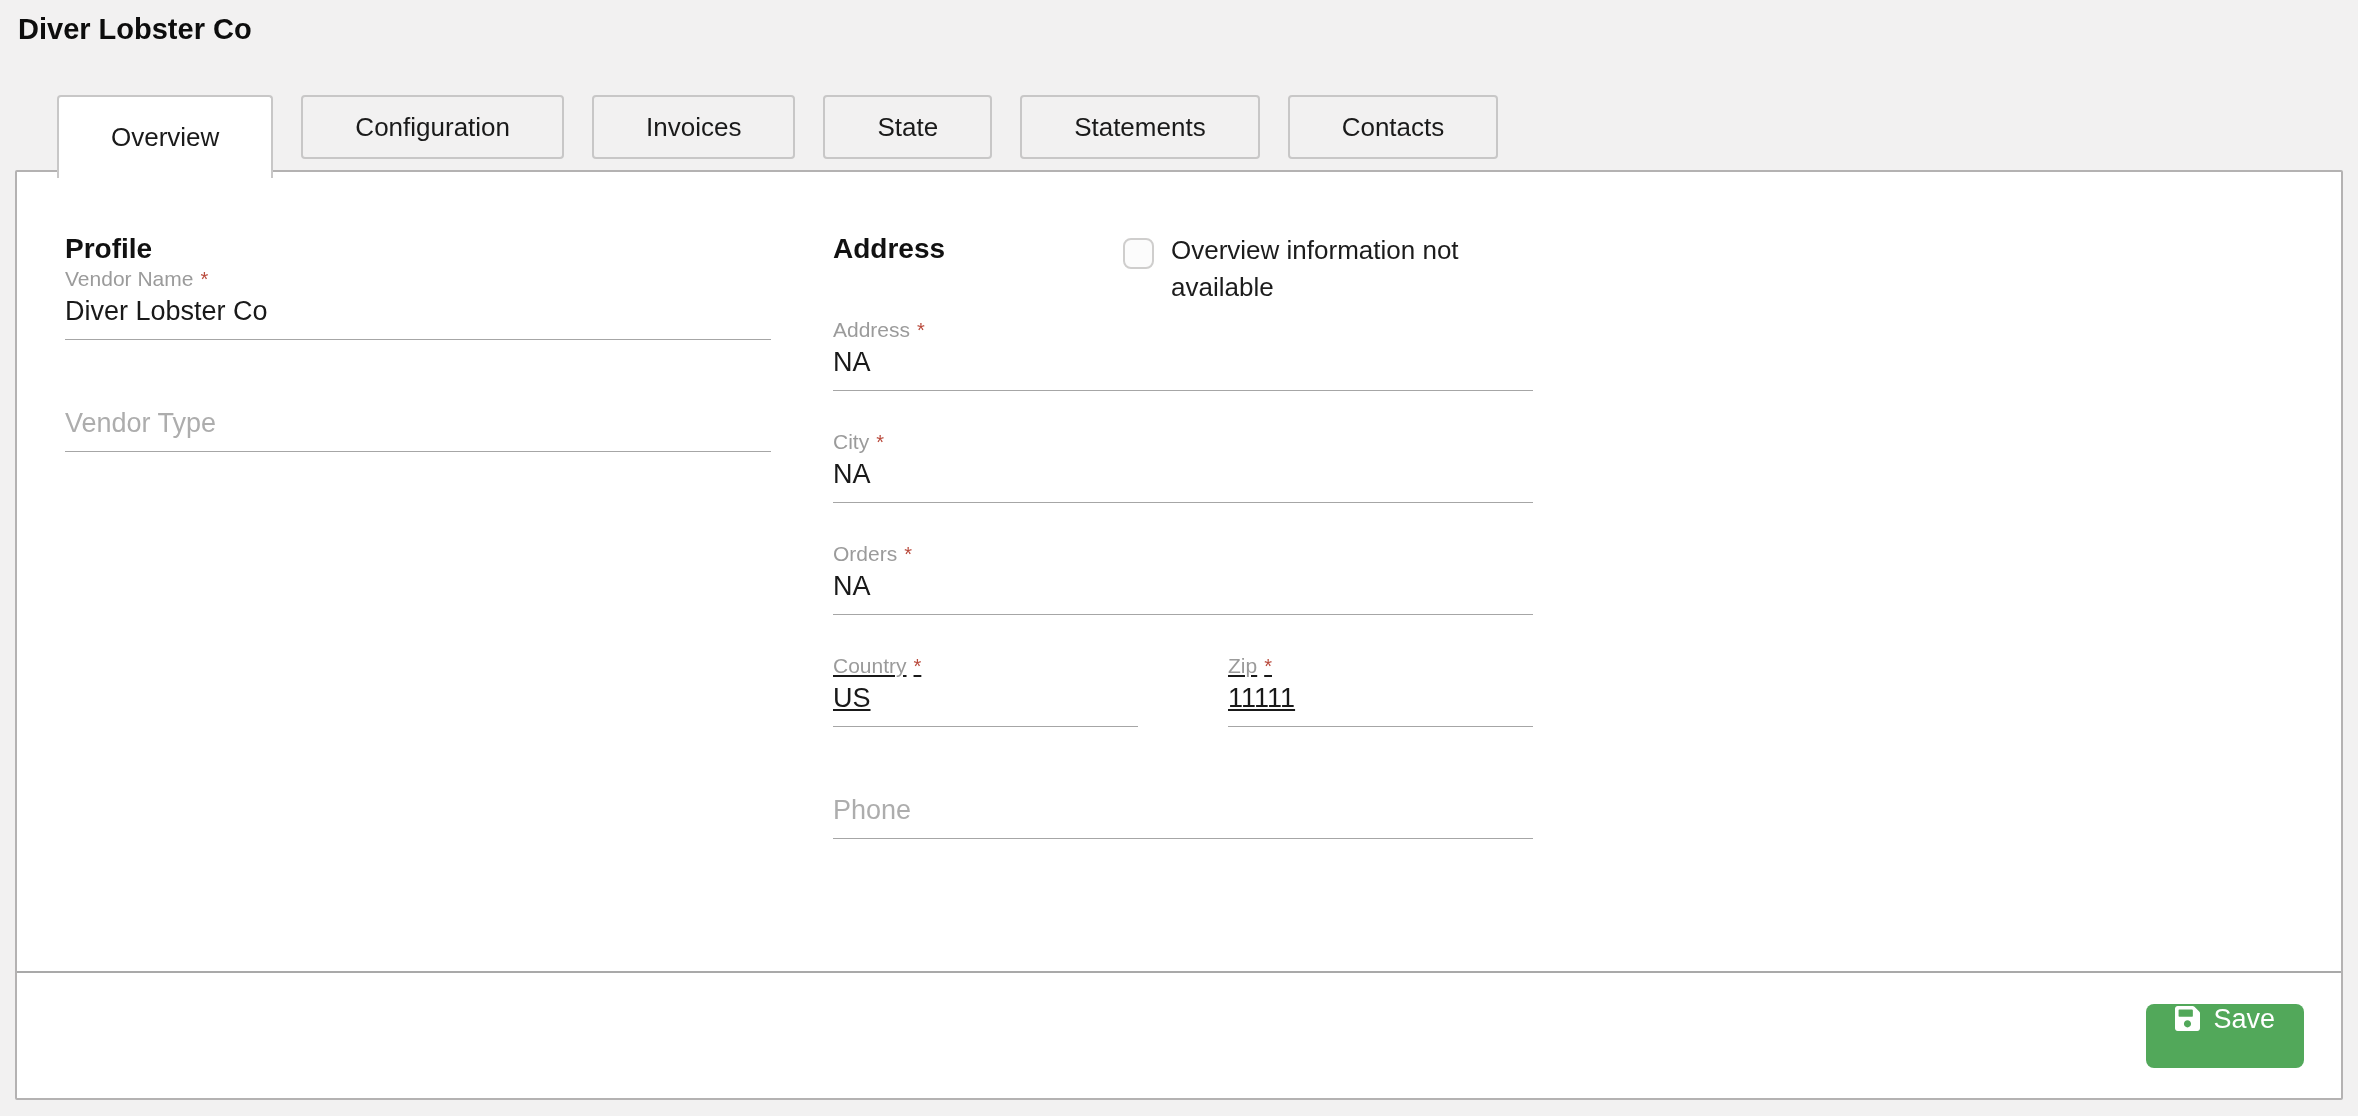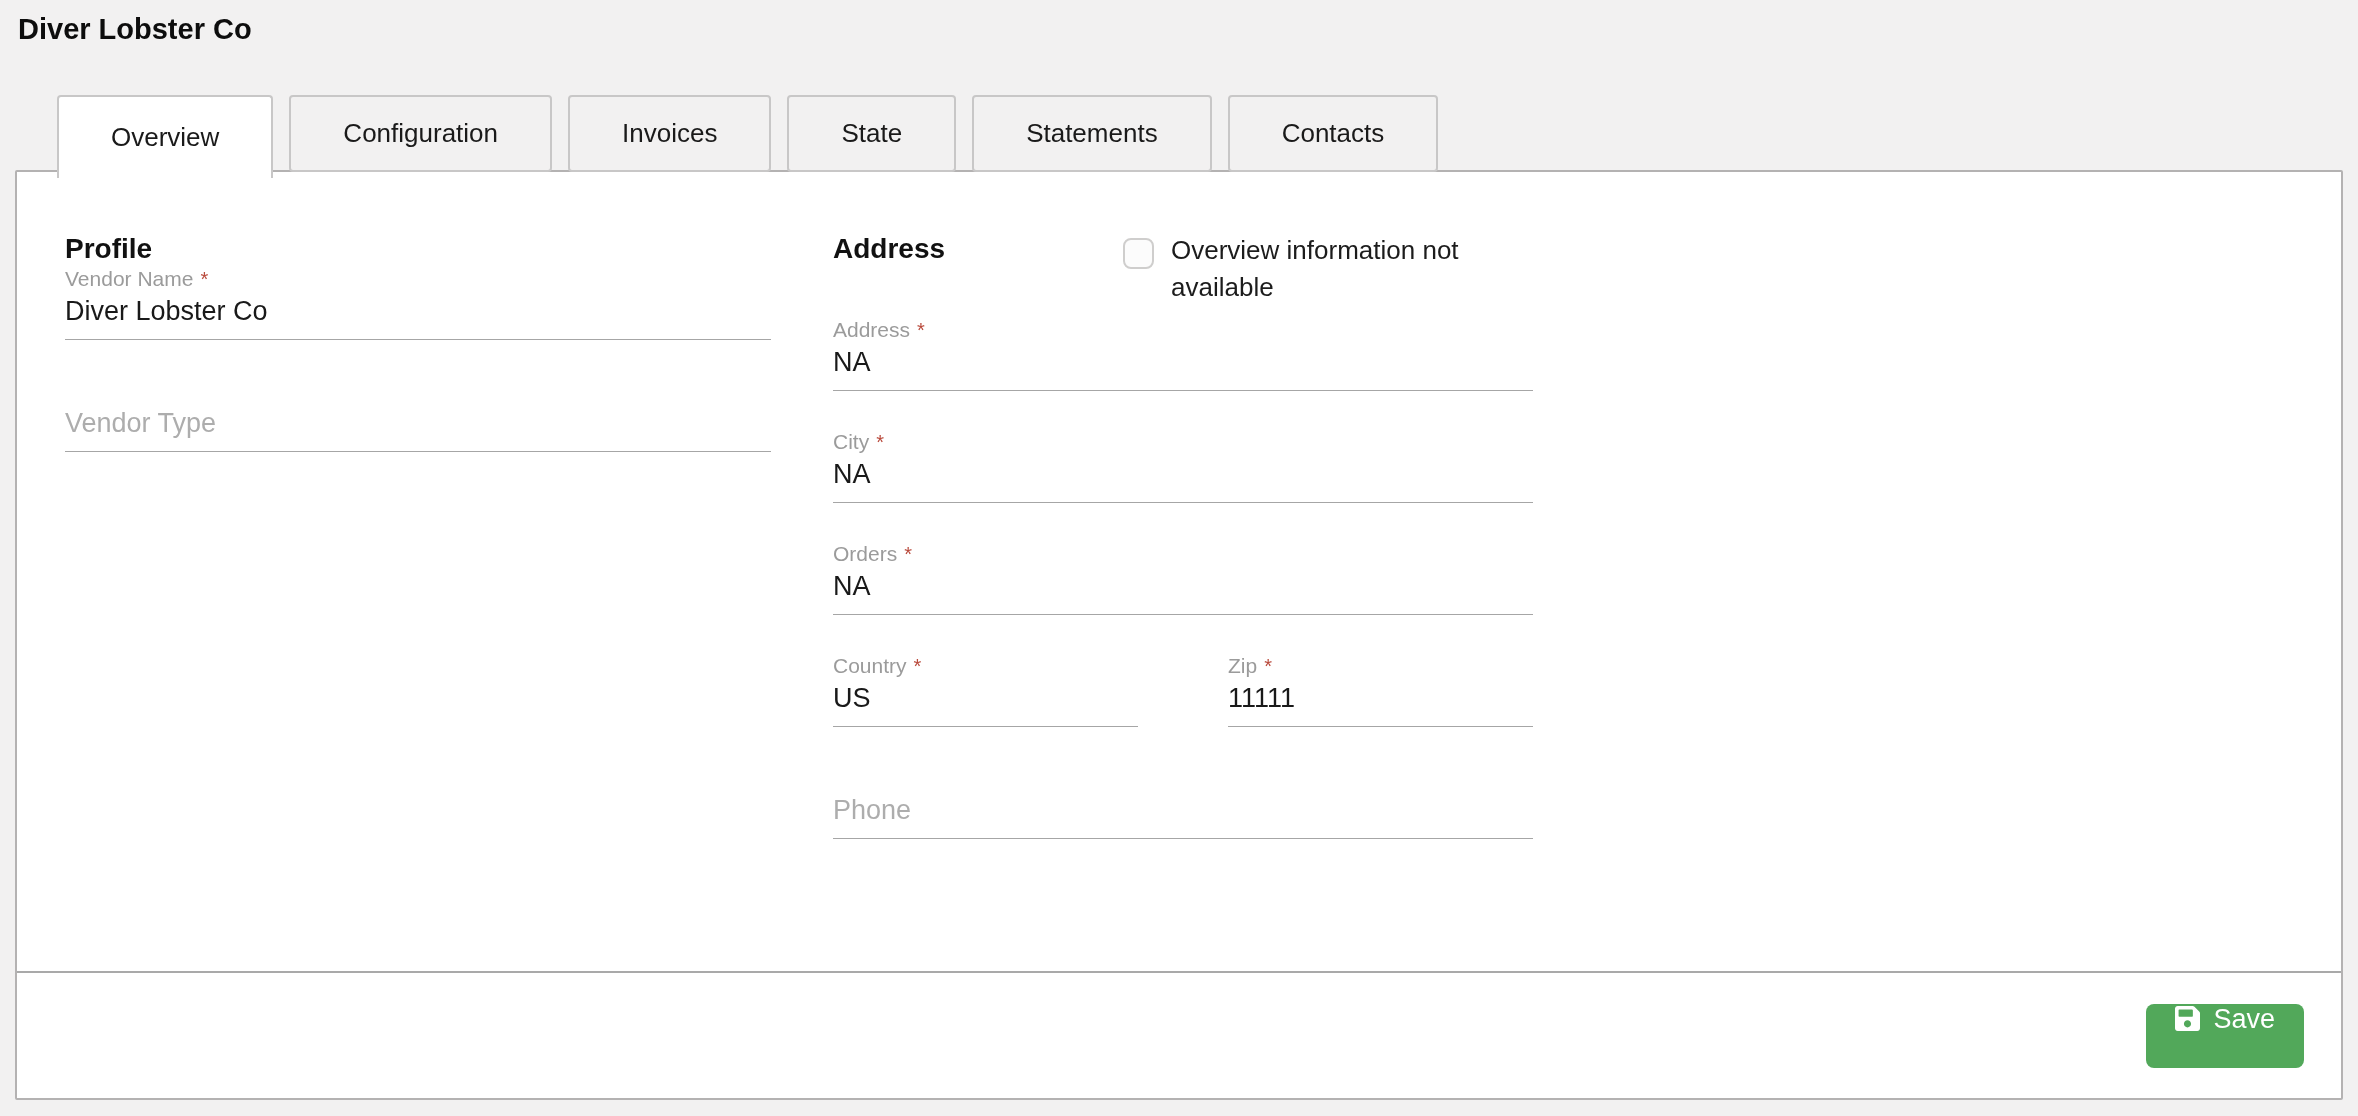--- a/index.html
+++ b/index.html
@@ -9,26 +9,26 @@
     font-family:"Liberation Sans", sans-serif;
     color:#191919;
     -webkit-font-smoothing:antialiased;
   }
   .page-title {
     margin:10px 0 0 18px;
     font-size:29px; line-height:38px; font-weight:700; color:#0d0d0d;
   }
   
   .tabs {
-    display:flex; align-items:flex-start; gap:16px;
+    display:flex; align-items:flex-start; gap:28px;
     margin:47px 0 0 57px; height:77px;
     position:relative; z-index:2;
   }
   .tab {
-    box-sizing:border-box; height:77px;
+    box-sizing:border-box; height:64px;
     display:flex; align-items:center;
     padding:0 52px;
     background:#f2f1f1;
     border:2px solid #c8c7c7; border-radius:4px;
     font-size:26px; color:#1a1a1a;
     cursor:pointer; white-space:nowrap;
   }
   .tab.active {
     height:83px;
     background:#ffffff;
@@ -74,21 +74,21 @@
   .text-input {
     display:block; width:100%; box-sizing:border-box;
     border:0; border-bottom:1px solid #a6a6a6;
     padding:4px 0 12px 0;
     font-size:27px; line-height:31px; color:#191919;
     background:transparent; outline:none;
     font-family:inherit; border-radius:0;
   }
   .text-input::placeholder { color:#adadad; opacity:1; }
   .field.no-label { padding-top:26px; }
-  .field-row { display:flex; gap:90px; }
+  .field-row { display:flex; gap:90px;text-decoration:underline; }
   .field-row .field { width:320px; }
   
   .panel-footer {
     box-sizing:border-box; height:127px;
     border-top:2px solid #a9a9a9;
     display:flex; align-items:center; justify-content:flex-end;
     padding-right:37px;
   }
   .save-btn {
     display:flex; align-items:flex-start; gap:13px;

